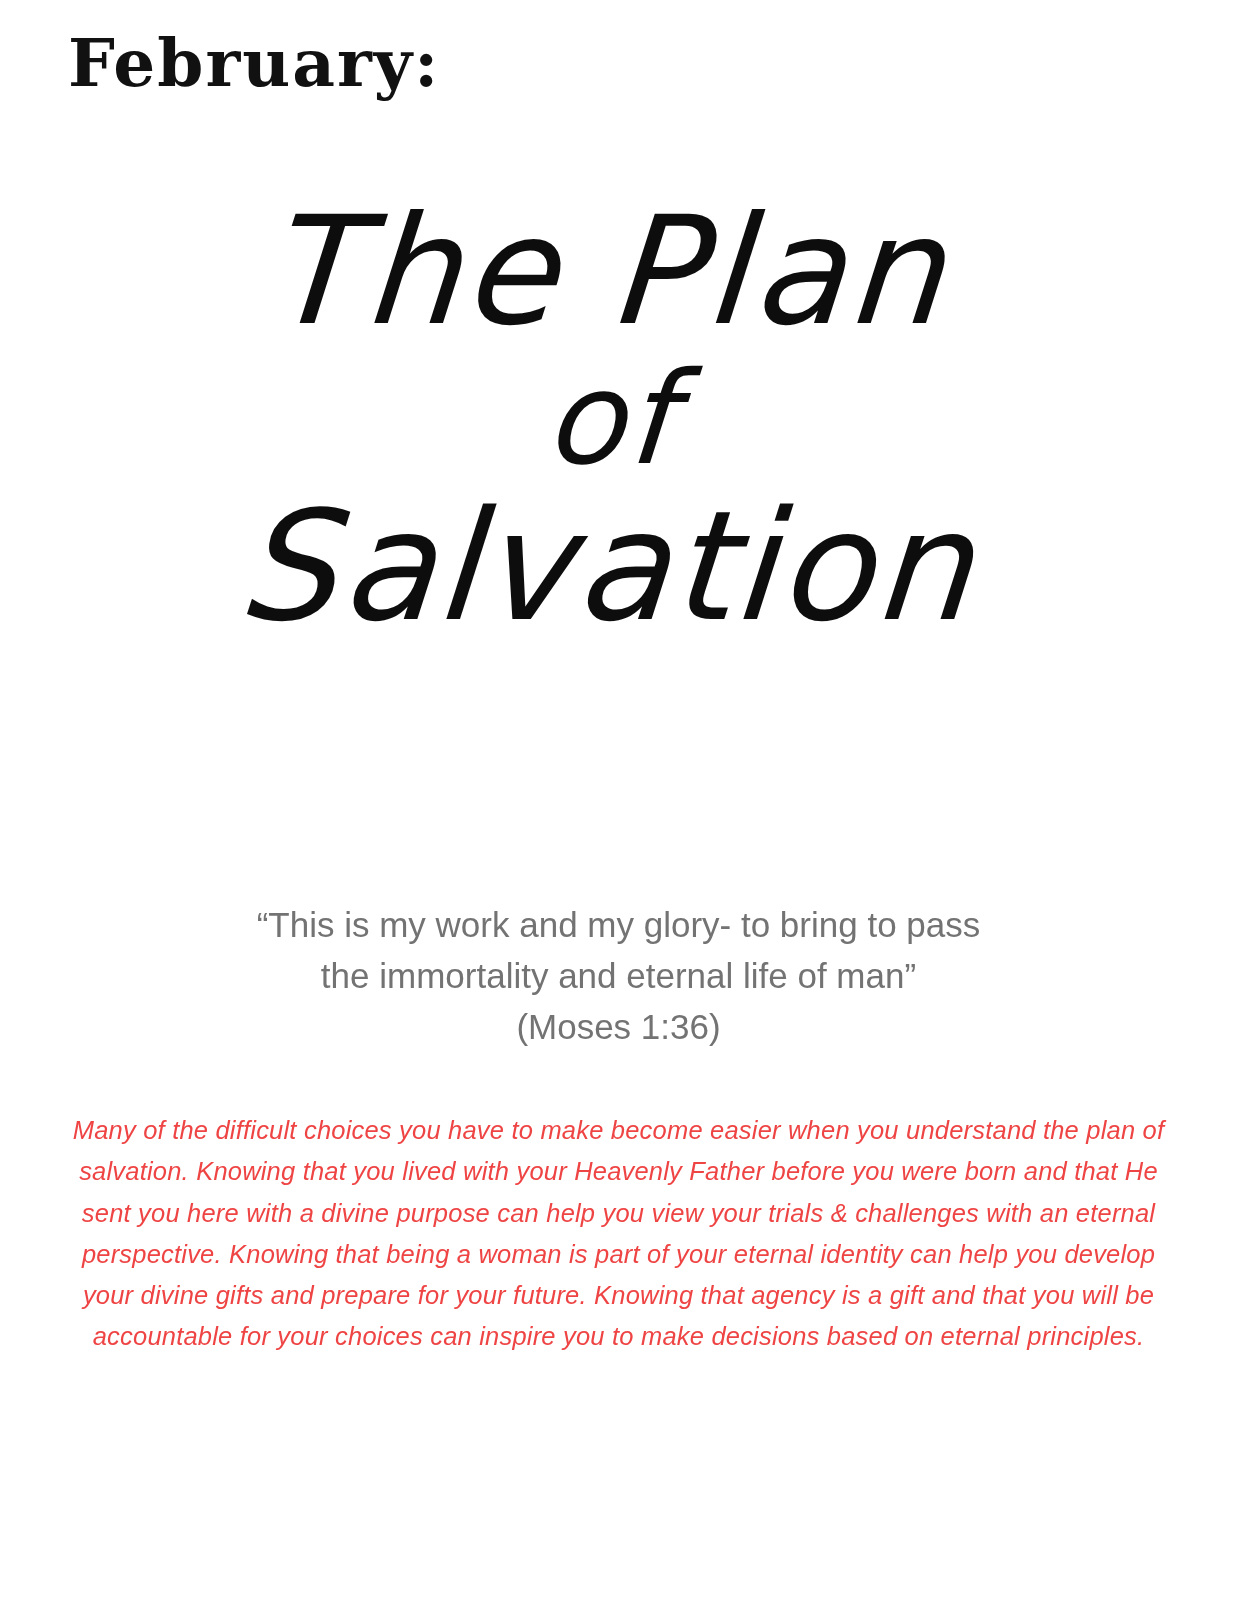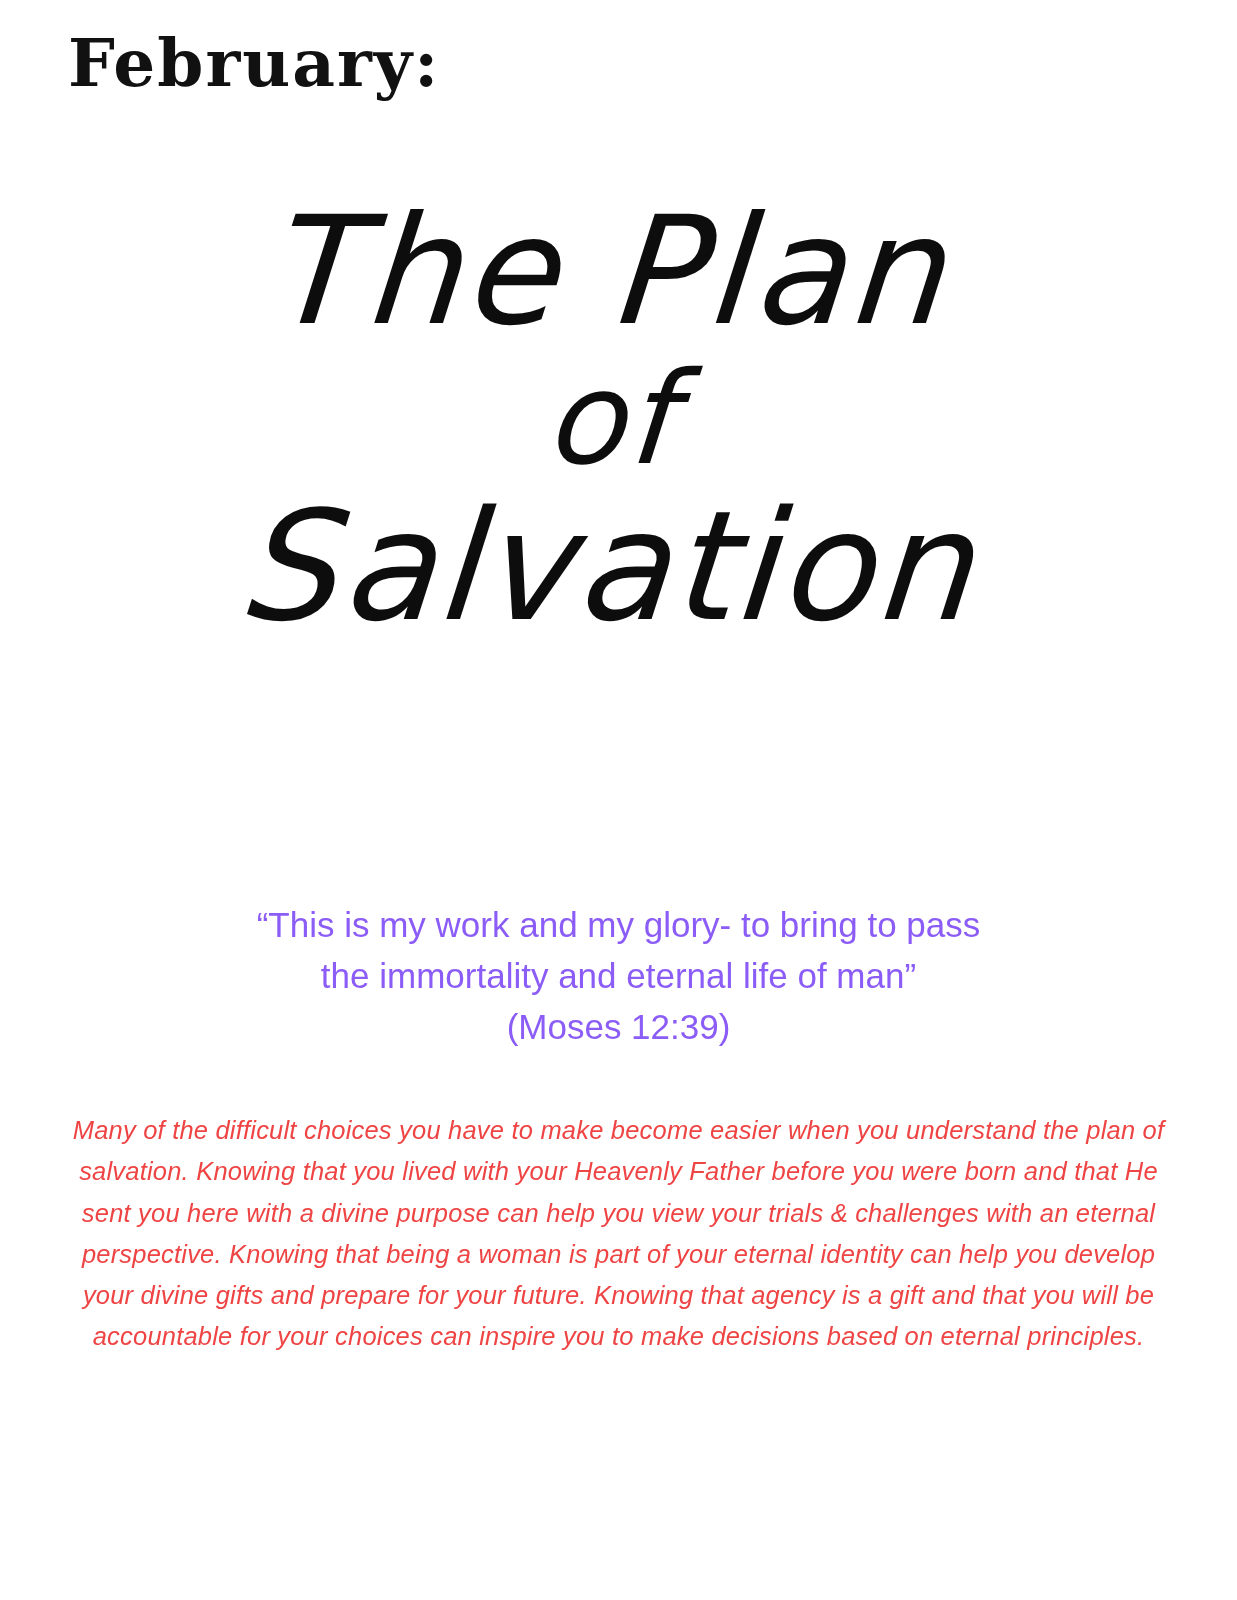--- a/index.html
+++ b/index.html
@@ -74,21 +74,21 @@
   
   .scripture {
     position: absolute;
     left: 0;
     top: 900px;
     width: 1237px;
     text-align: center;
     font-family: "Liberation Sans", sans-serif;
     font-size: 35px;
     line-height: 1.45;
-    color: #8b5cf6;
+    color: #737373;
   }
   .scripture .ref {
     display: block;
   }
 
   
   .body-paragraph {
     position: absolute;
     left: 60px;
     top: 1110px;
@@ -111,18 +111,18 @@
 
   <div class="title-block">
     <span class="title-line title-line-1">The Plan</span>
     <span class="title-line title-line-2">of</span>
     <span class="title-line title-line-3">Salvation</span>
   </div>
 
   <div class="scripture">
     <span>“This is my work and my glory- to bring to pass</span><br>
     <span>the immortality and eternal life of man”</span>
-    <span class="ref">(Moses 12:39)</span>
+    <span class="ref">(Moses 1:36)</span>
   </div>
 
   <div class="body-paragraph">Many of the difficult choices you have to make become easier when you understand the plan of salvation.  Knowing that you lived with your Heavenly Father before you were born and that He sent you here with a divine purpose can help you view your trials &amp; challenges with an eternal perspective.  Knowing that being a woman is part of your eternal identity can help you develop your divine gifts and prepare for your future.  Knowing that agency is a gift and that you will be accountable for your choices can inspire you to make decisions based on eternal principles.</div>
 
 </div>
 
 </body></html>

